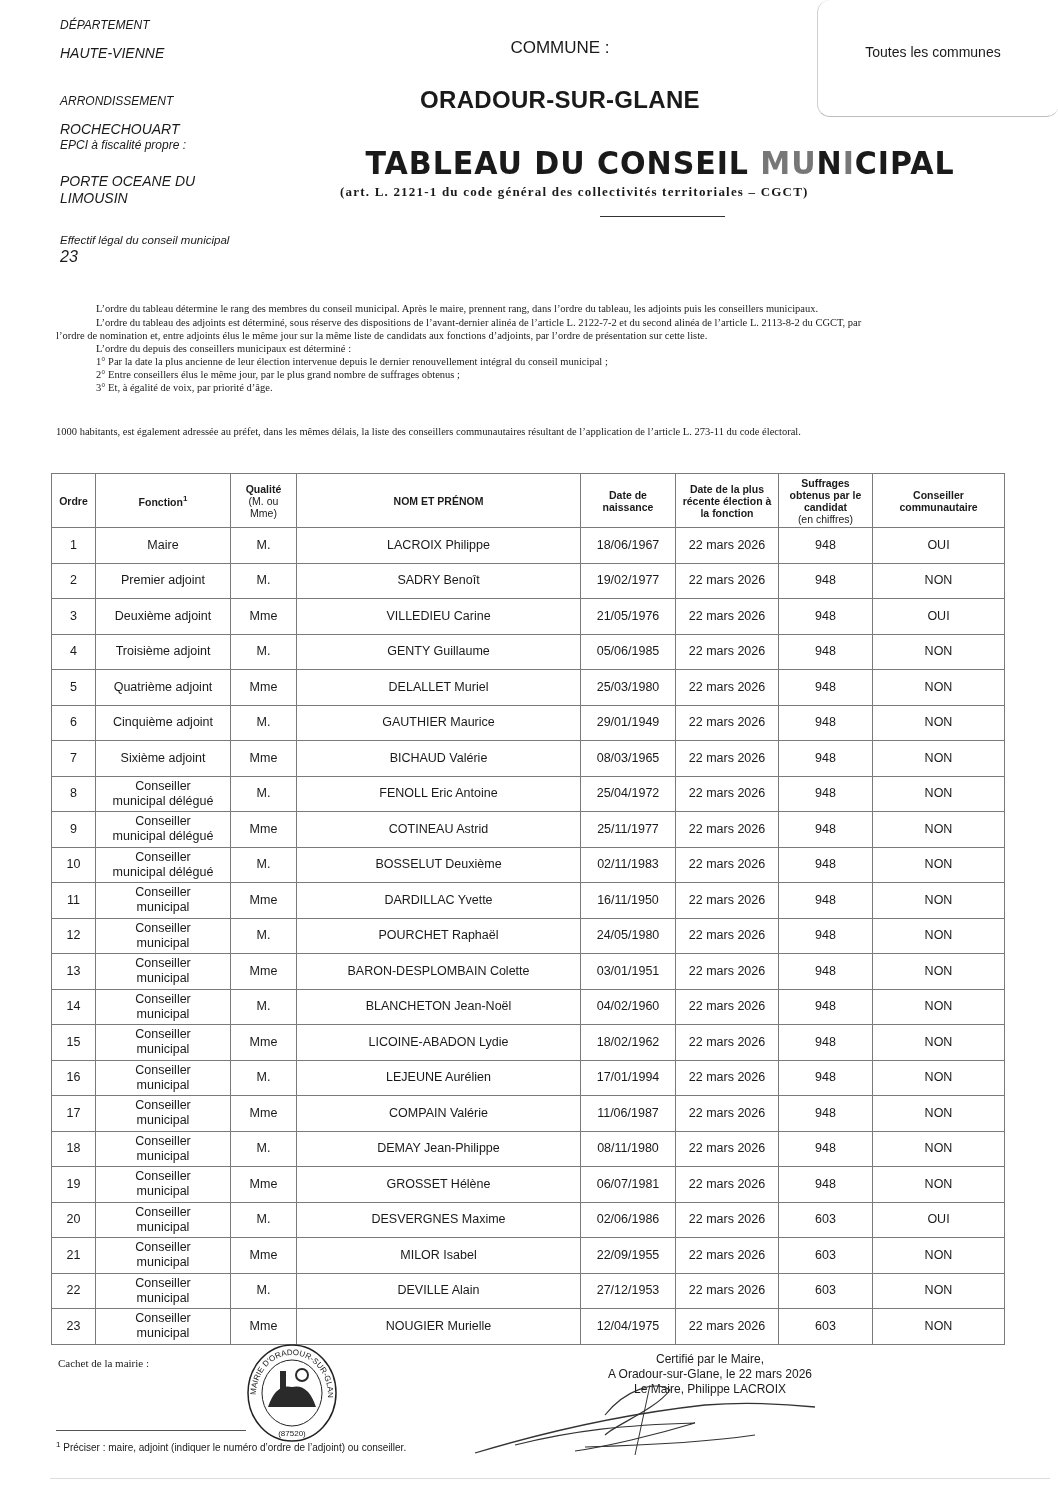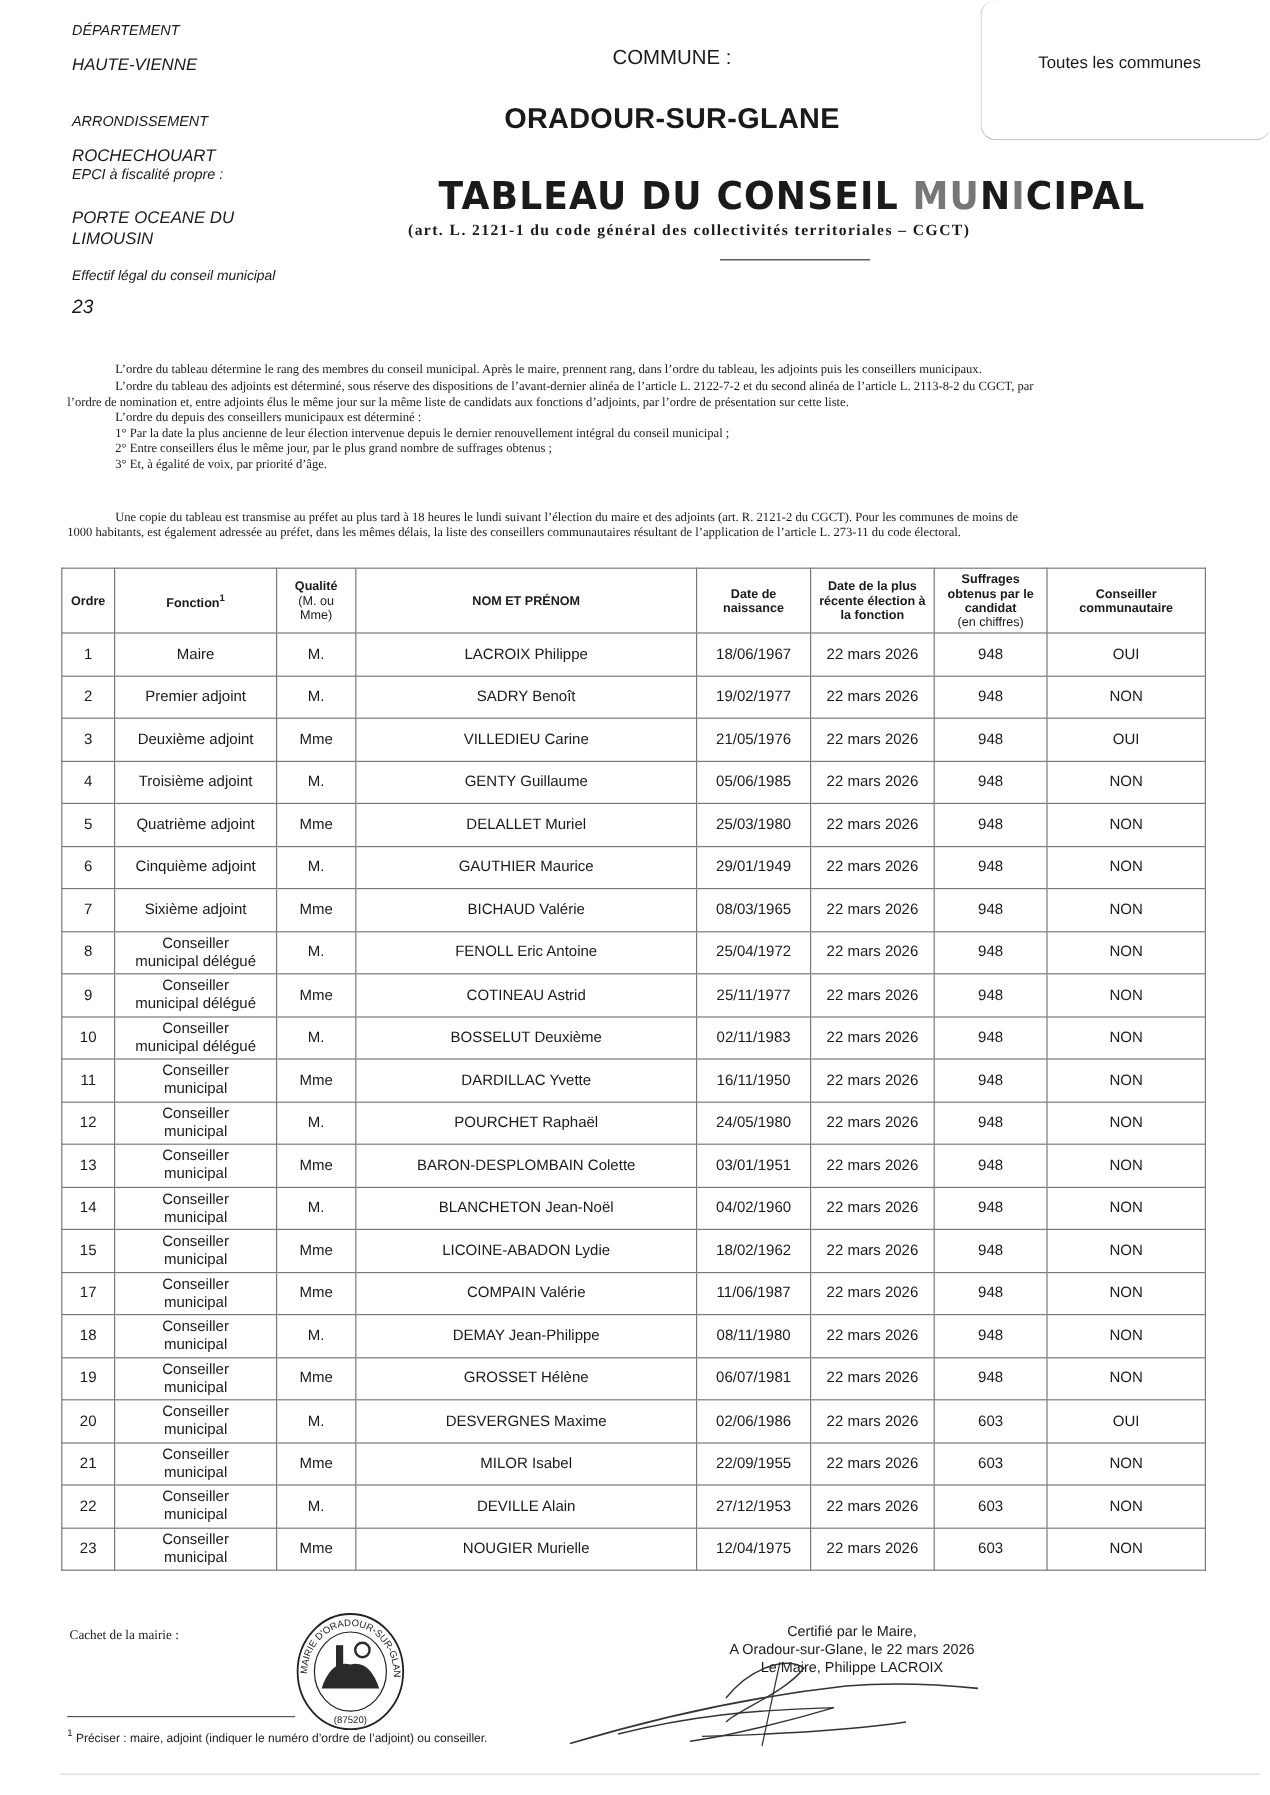--- a/index.html
+++ b/index.html
@@ -37,21 +37,21 @@
 </head>
 <body>
 
 <div class="abs left-block lb-small" style="top:18px;">DÉPARTEMENT</div>
 <div class="abs left-block lb-med" style="top:45px;">HAUTE-VIENNE</div>
 <div class="abs left-block lb-small" style="top:94px;">ARRONDISSEMENT</div>
 <div class="abs left-block lb-med" style="top:121px;">ROCHECHOUART</div>
 <div class="abs left-block" style="top:138px; font-size:12px;">EPCI à fiscalité propre :</div>
 <div class="abs left-block lb-med" style="top:173px;">PORTE OCEANE DU</div>
 <div class="abs left-block lb-med" style="top:190px;">LIMOUSIN</div>
-<div class="abs left-block" style="top:224px; font-size:11.5px;">Effectif légal du conseil municipal</div>
+<div class="abs left-block" style="top:234px; font-size:11.5px;">Effectif légal du conseil municipal</div>
 <div class="abs left-block lb-num" style="top:248px;">23</div>
 
 <div class="abs commune-label">COMMUNE :</div>
 <div class="abs commune-name">ORADOUR-SUR-GLANE</div>
 
 <div class="abs box-right">
   <span>Toutes les communes</span>
 </div>
 
 <div class="abs title"><span>TABLEAU DU CONSEIL </span><span class="faded">MU</span><span>N</span><span class="faded">I</span><span>CIPAL</span></div>
@@ -61,21 +61,20 @@
 <div class="abs para" style="top:289px;margin-top:13px;"><span class="indent">L’ordre du tableau détermine le rang des membres du conseil municipal. Après le maire, prennent rang, dans l’ordre du tableau, les adjoints puis les conseillers municipaux.</span></div>
 <div class="abs para" style="top:316px;">
   <div class="indent">L’ordre du tableau des adjoints est déterminé, sous réserve des dispositions de l’avant-dernier alinéa de l’article L. 2122-7-2 et du second alinéa de l’article L. 2113-8-2 du CGCT, par</div>
   <div>l’ordre de nomination et, entre adjoints élus le même jour sur la même liste de candidats aux fonctions d’adjoints, par l’ordre de présentation sur cette liste.</div>
   <div class="indent">L’ordre du depuis des conseillers municipaux est déterminé :</div>
   <div class="indent">1° Par la date la plus ancienne de leur élection intervenue depuis le dernier renouvellement intégral du conseil municipal ;</div>
   <div class="indent">2° Entre conseillers élus le même jour, par le plus grand nombre de suffrages obtenus ;</div>
   <div class="indent">3° Et, à égalité de voix, par priorité d’âge.</div>
 </div>
 <div class="abs para" style="top:425px;">
-  <div class="indent">Une copie du tableau est transmise au préfet au plus tard à 18 heures le lundi suivant l’élection du maire et des adjoints (art. R. 2121-2 du CGCT). Pour les communes de moins de</div>
   <div>1000 habitants, est également adressée au préfet, dans les mêmes délais, la liste des conseillers communautaires résultant de l’application de l’article L. 273-11 du code électoral.</div>
 </div>
 
 <table class="council">
   <colgroup>
     <col style="width:44px">
       <col style="width:135px">
       <col style="width:66px">
       <col style="width:284px">
       <col style="width:95px">
@@ -278,20 +277,33 @@
           <div>municipal</div>
         </td>
         <td>Mme</td>
         <td>LICOINE-ABADON Lydie</td>
         <td>18/02/1962</td>
         <td>22 mars 2026</td>
         <td>948</td>
         <td>NON</td>
       </tr>
       <tr>
+        <td>16</td>
+        <td class="fn">
+          <div>Conseiller</div>
+          <div>municipal</div>
+        </td>
+        <td>M.</td>
+        <td>LEJEUNE Aurélien</td>
+        <td>17/01/1994</td>
+        <td>22 mars 2026</td>
+        <td>948</td>
+        <td>NON</td>
+      </tr>
+      <tr>
         <td>17</td>
         <td class="fn">
           <div>Conseiller</div>
           <div>municipal</div>
         </td>
         <td>Mme</td>
         <td>COMPAIN Valérie</td>
         <td>11/06/1987</td>
         <td>22 mars 2026</td>
         <td>948</td>

